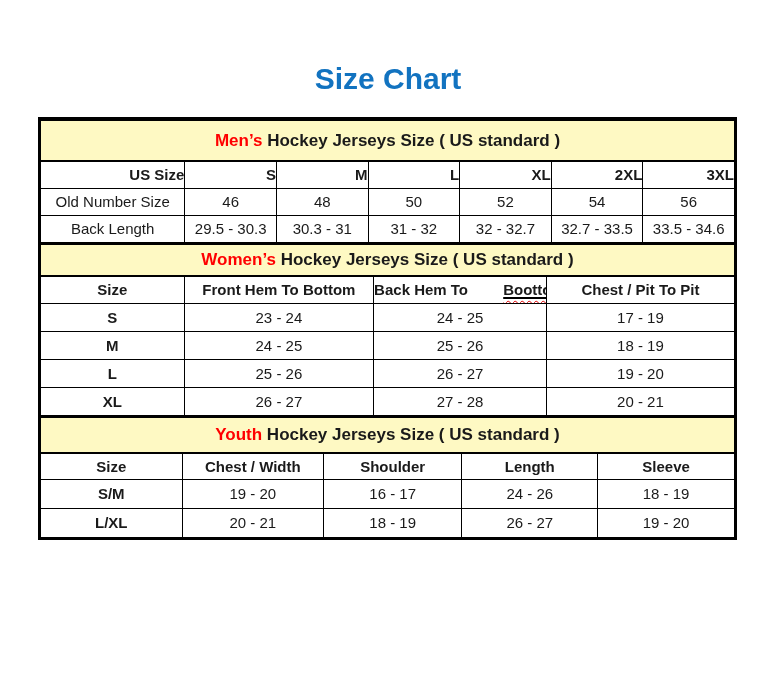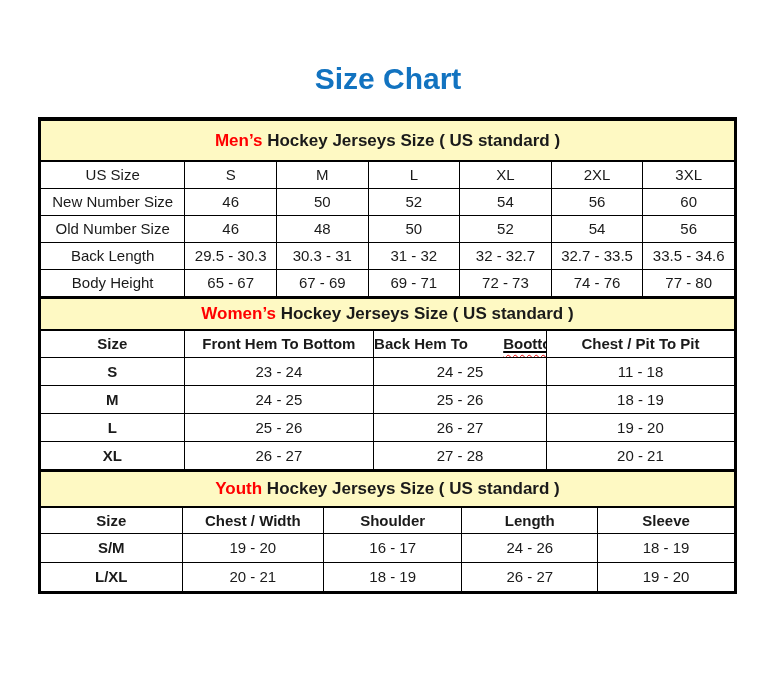--- a/index.html
+++ b/index.html
@@ -46,21 +46,21 @@
     font-size: 17px;
     font-weight: bold;
     border-top-width: 2px;
     border-bottom-width: 2px;
   }
   tr.band-row { height: 41px; }
   .hl { color: #ff0000; }
   
   .men tr.hdr-row { height: 27px; }
   .men tr.data-row { height: 27px; }
-  .men .hdr-row th { font-weight: normal; }
+  .men .hdr-row th { font-weight: bold; text-align: right; }
   .men .row-label { font-weight: normal; }
   
   .women tr.band-row { height: 32px; }
   .women tr.hdr-row { height: 28px; }
   .women tr.data-row { height: 28px; }
   .women .hdr-row th { font-weight: bold; }
   .women .row-label { font-weight: bold; }
   
   .youth tr.band-row { height: 36px; }
   .youth tr.hdr-row { height: 26px; }
@@ -104,54 +104,36 @@
     <tr class="hdr-row">
       <th>US Size</th>
       <th>S</th>
       <th>M</th>
       <th>L</th>
       <th>XL</th>
       <th>2XL</th>
       <th>3XL</th>
     </tr>
     <tr class="data-row">
-      <td class="row-label">New Number Size</td>
-      <td>46</td>
-      <td>50</td>
-      <td>52</td>
-      <td>54</td>
-      <td>56</td>
-      <td>60</td>
-    </tr>
-    <tr class="data-row">
       <td class="row-label">Old Number Size</td>
       <td>46</td>
       <td>48</td>
       <td>50</td>
       <td>52</td>
       <td>54</td>
       <td>56</td>
     </tr>
     <tr class="data-row">
       <td class="row-label">Back Length</td>
       <td>29.5 - 30.3</td>
       <td>30.3 - 31</td>
       <td>31 - 32</td>
       <td>32 - 32.7</td>
       <td>32.7 - 33.5</td>
       <td>33.5 - 34.6</td>
-    </tr>
-    <tr class="data-row">
-      <td class="row-label">Body Height</td>
-      <td>65 - 67</td>
-      <td>67 - 69</td>
-      <td>69 - 71</td>
-      <td>72 - 73</td>
-      <td>74 - 76</td>
-      <td>77 - 80</td>
     </tr>
   </tbody>
     </table>
 
   <table class="women">
     <colgroup>
       <col style="width:20.7%">
         <col style="width:27.3%">
         <col style="width:24.9%">
         <col style="width:27.1%">
@@ -163,21 +145,21 @@
     <tr class="hdr-row">
       <th>Size</th>
       <th>Front Hem To Bottom</th>
       <th><span>Back Hem To </span><span class="squiggle"><span class="black-underline">Boottom</span></span></th>
       <th>Chest / Pit To Pit</th>
     </tr>
     <tr class="data-row">
       <td class="row-label">S</td>
       <td>23 - 24</td>
       <td>24 - 25</td>
-      <td>11 - 18</td>
+      <td>17 - 19</td>
     </tr>
     <tr class="data-row">
       <td class="row-label">M</td>
       <td>24 - 25</td>
       <td>25 - 26</td>
       <td>18 - 19</td>
     </tr>
     <tr class="data-row">
       <td class="row-label">L</td>
       <td>25 - 26</td>

